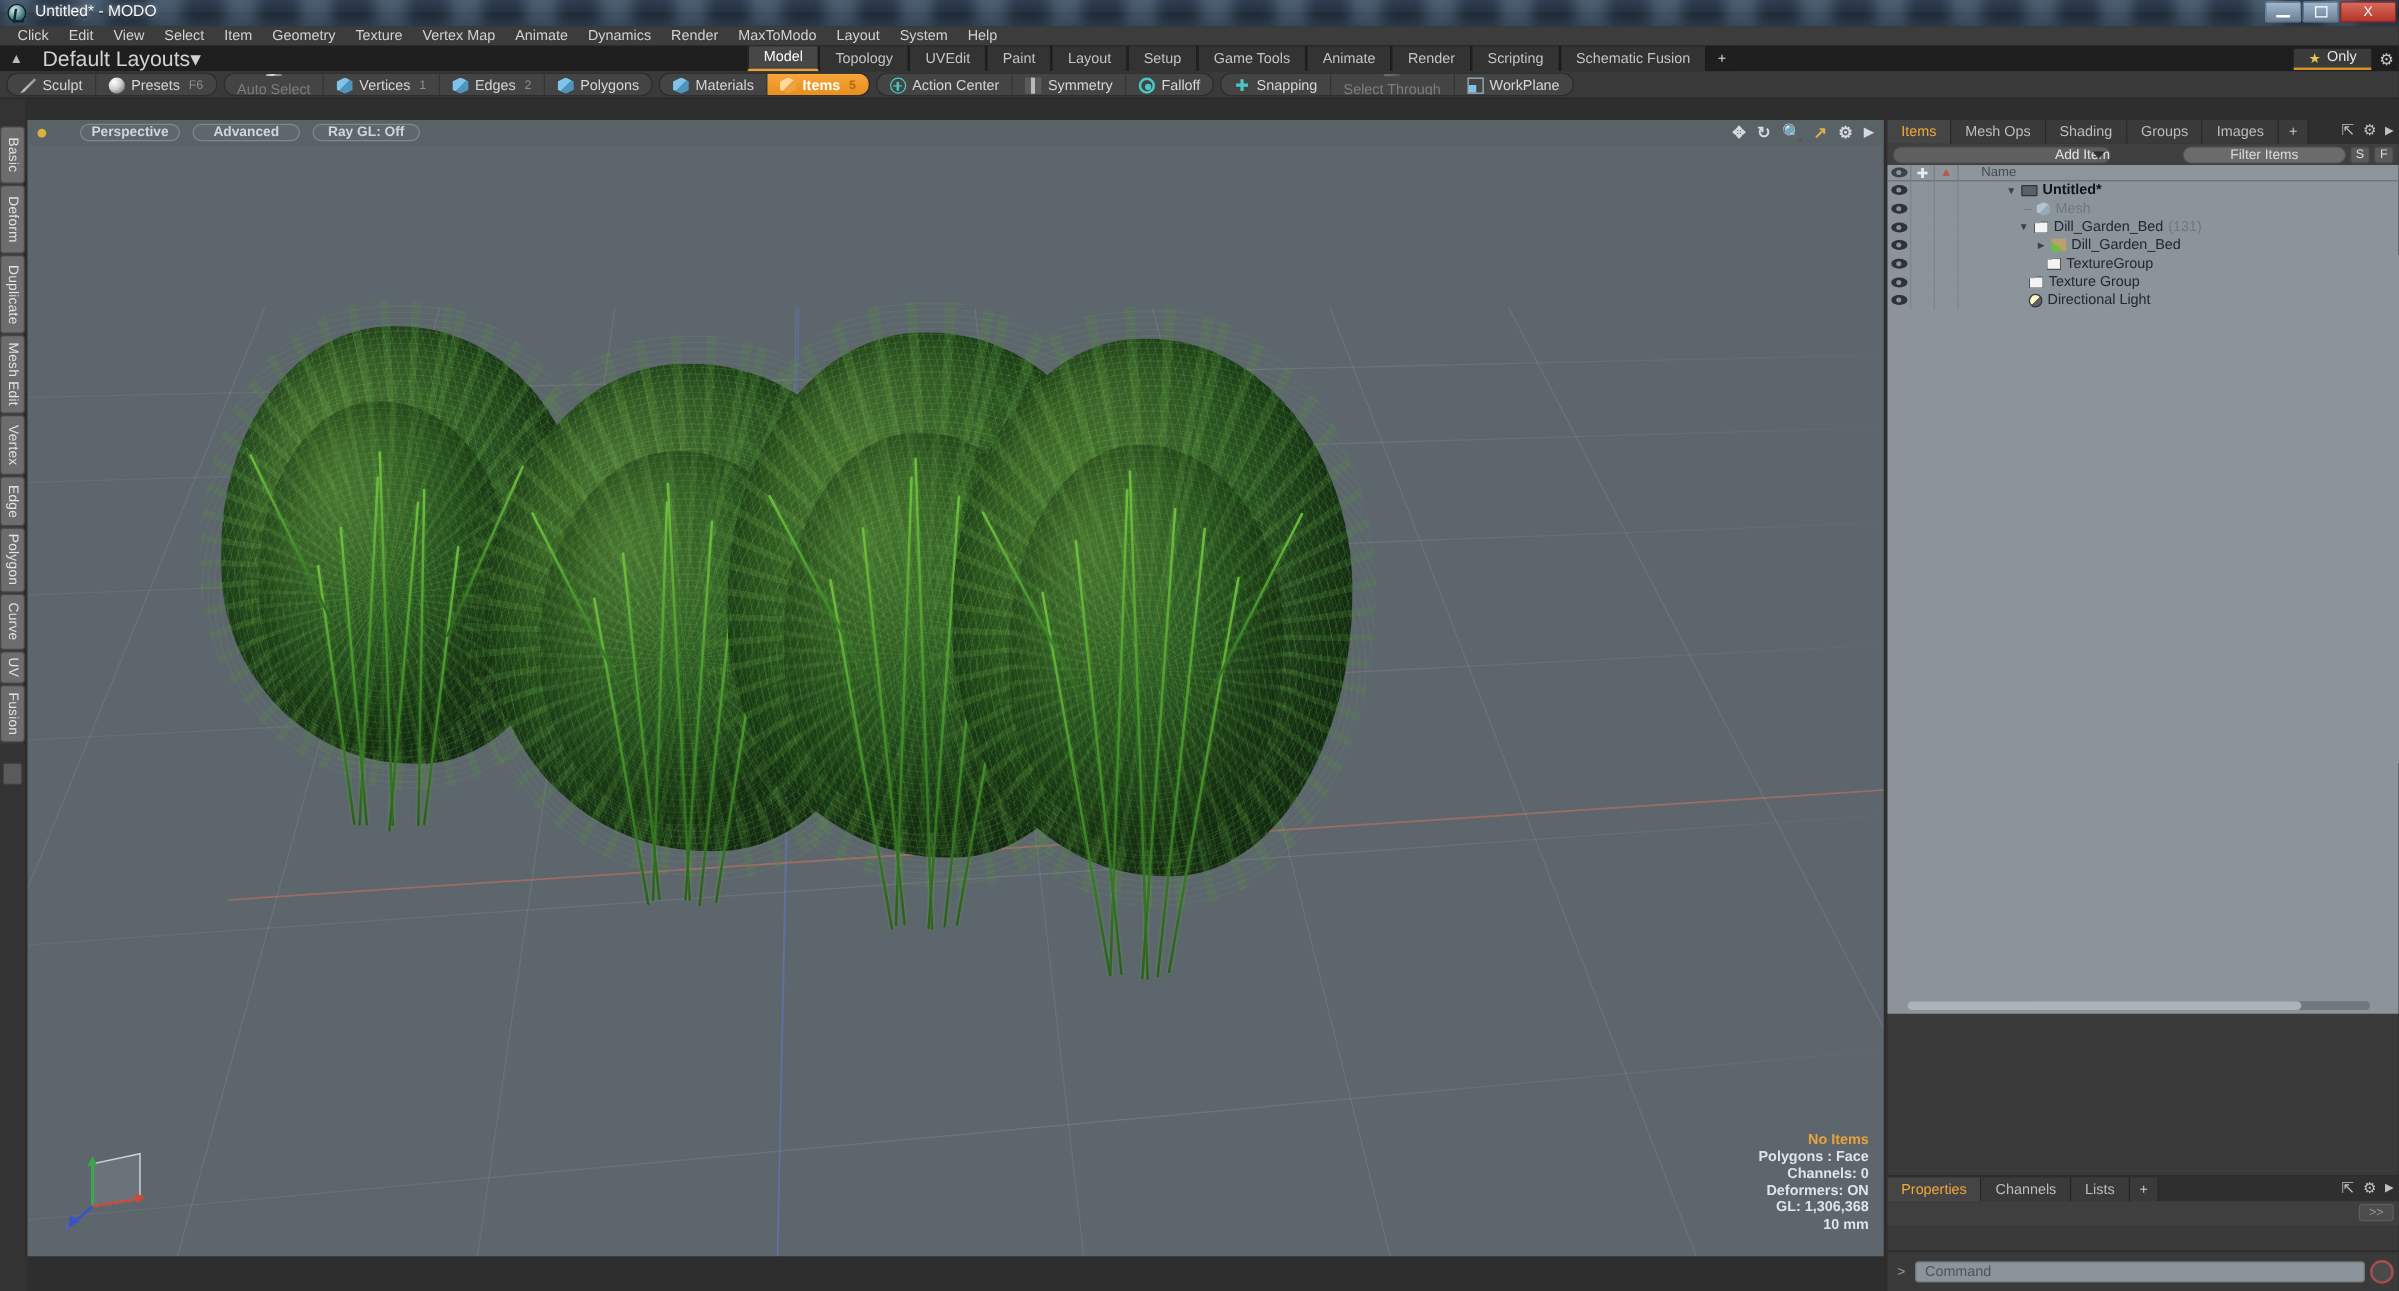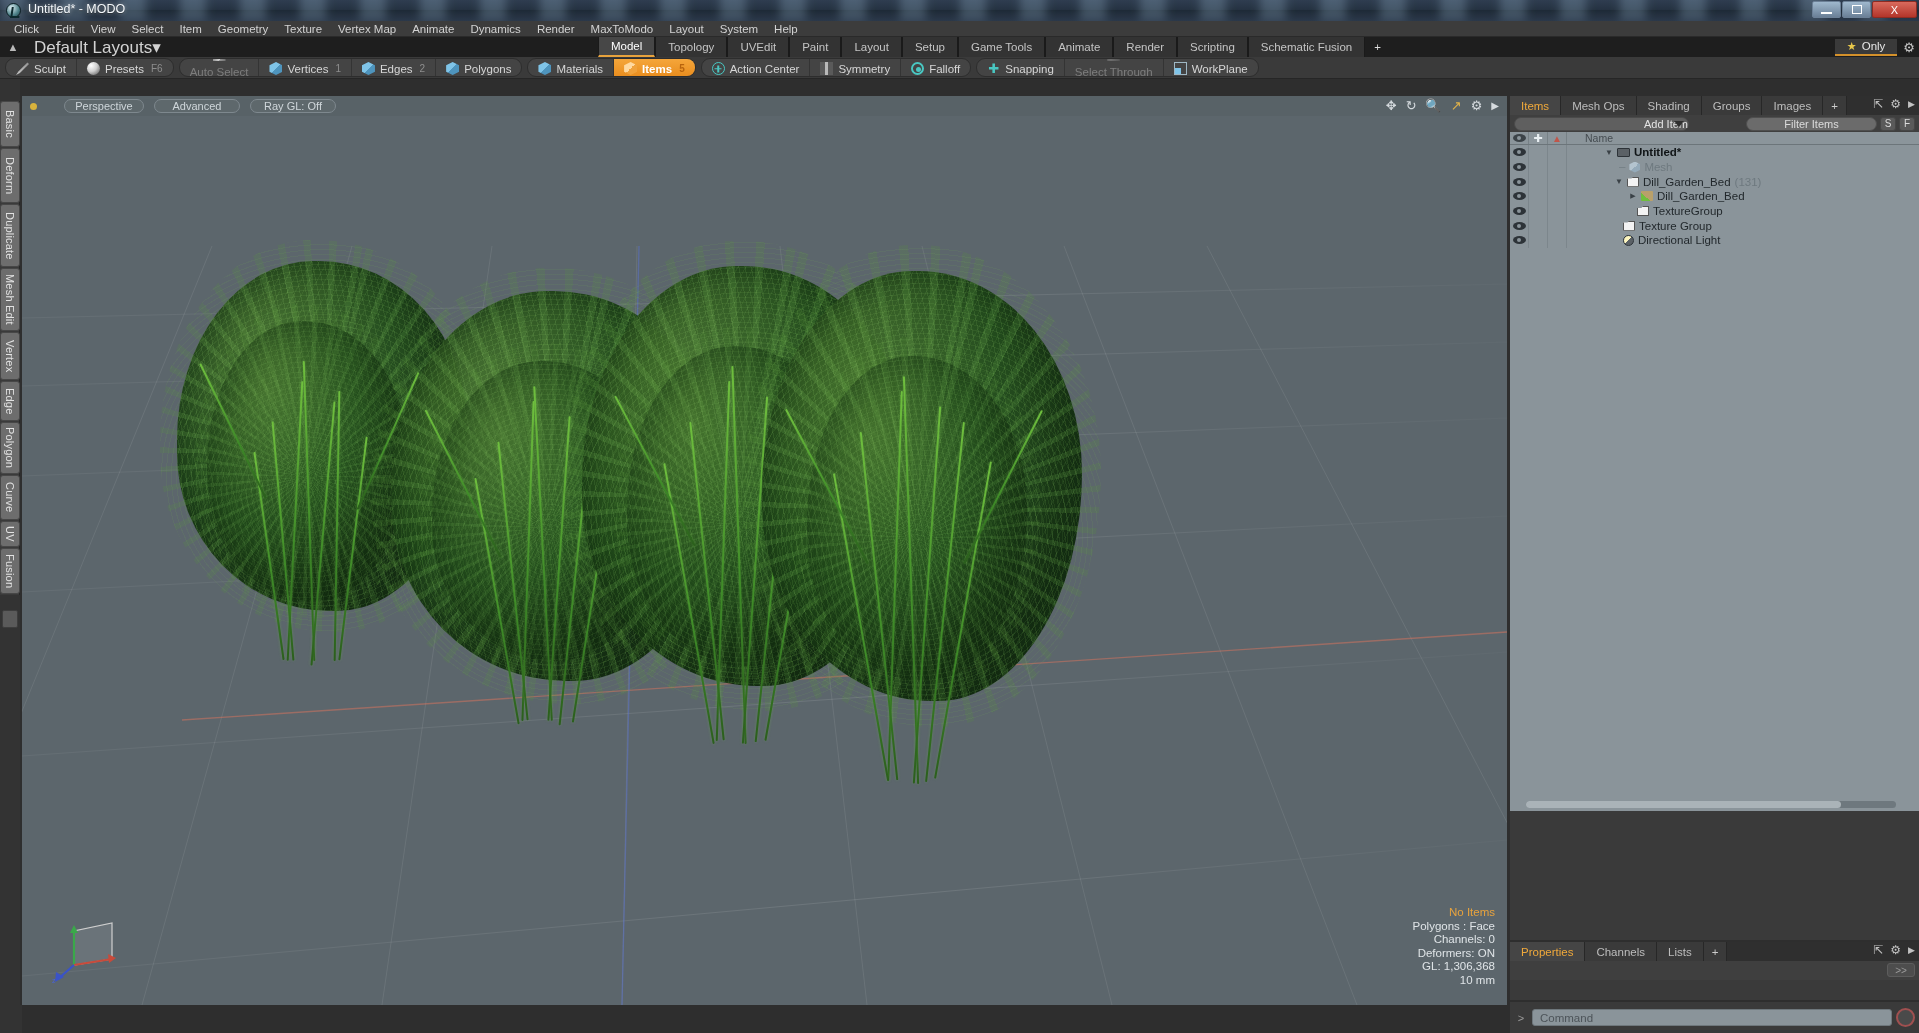--- a/index.html
+++ b/index.html
@@ -92,21 +92,21 @@
   .lefttabs{position:absolute;left:0;top:101px;width:20px;height:494px;background:#3a3a3a;
     border-right:1px solid #272727;}
   .vtab{width:20px;background:#6d6d6d;border:1px solid #474747;border-radius:3px;margin-bottom:1px;
     color:#e2e2e2;font-size:11px;writing-mode:vertical-rl;text-orientation:mixed;
     display:flex;align-items:center;justify-content:center;padding:4px 0;letter-spacing:.2px;}
   .leftslot{position:absolute;left:2px;top:610px;width:16px;height:18px;background:#5a5a5a;border:1px solid #3d3d3d;border-radius:2px;}
   .leftstrip{position:absolute;left:0;top:79px;width:20px;height:954px;background:#333;}
 
   
   .viewport{position:absolute;left:22px;top:96px;width:1485px;height:909px;
-    background:#5c666c;overflow:hidden;}
+    background:#5c666c;overflow:hidden;font-weight:bold;}
   .vp-head{position:absolute;left:0;top:0;width:100%;height:20px;background:rgba(86,95,101,.55);}
   .vp-dot{position:absolute;left:8px;top:7px;width:7px;height:7px;border-radius:50%;background:#d8b23c;}
   .vpill{position:absolute;top:3px;height:14px;border:1px solid #7e888e;border-radius:7px;
     color:#cfd6da;font-size:11px;display:flex;align-items:center;justify-content:center;background:rgba(255,255,255,.04);}
   .vp-ctrls{position:absolute;right:8px;top:2px;display:flex;gap:9px;align-items:center;color:#d5dade;font-size:13px;}
 
   
   .plants{position:absolute;left:0;top:0;width:100%;height:100%;}
   .clump{position:absolute;}
   .canopy{position:absolute;border-radius:48% 52% 46% 54% / 52% 48% 54% 46%;

